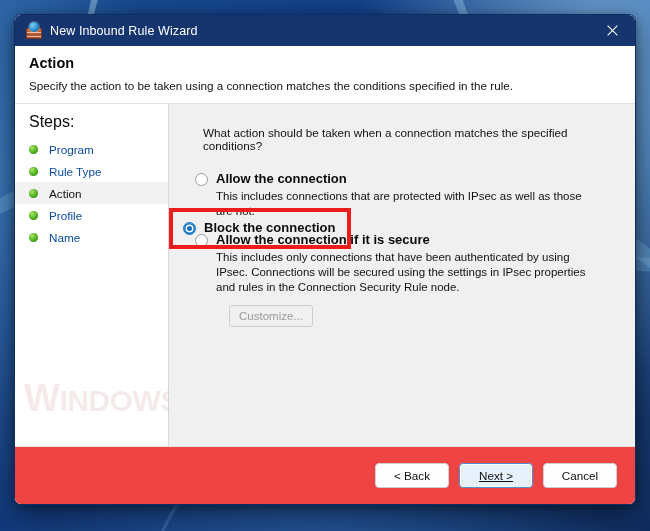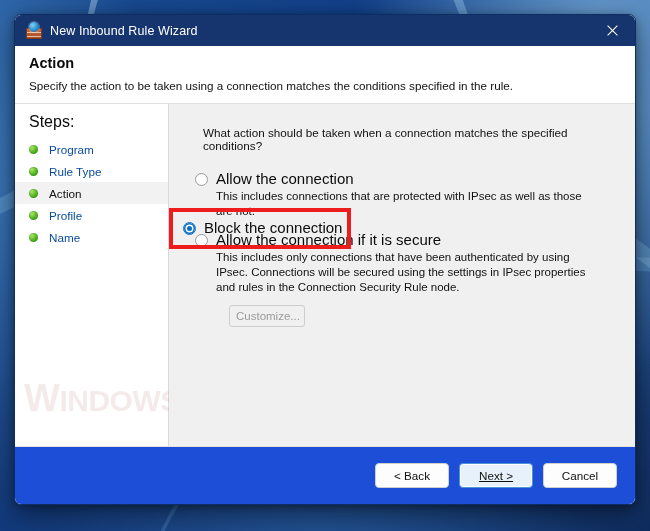--- a/index.html
+++ b/index.html
@@ -222,39 +222,39 @@
   .radio.checked::after {
     content: "";
     position: absolute;
     left: 50%; top: 50%;
     width: 5px; height: 5px;
     margin: -2.5px 0 0 -2.5px;
     border-radius: 50%;
     background: #0a6fc2;
   }
   .option-label {
-    font-size: 15px;
-    font-weight: normal;
+    font-size: 13px;
+    font-weight: bold;
     color: #0b0b0b;
     line-height: 14px;
   }
   .option-desc {
     font-size: 11.5px;
     color: #111111;
     line-height: 15px;
     margin: 3px 0 0 21px;
     max-width: 378px;
   }
 
   
   #customize-row {
     margin: 10px 0 0 34px;
   }
   #customize-button {
-    width: 76px;
+    width: 84px;
     height: 22px;
     font-family: "Liberation Sans", sans-serif;
     font-size: 11.5px;
     color: #9a9a9a;
     background: #f0f0f0;
     border: 1px solid #cdcdcd;
     border-radius: 3px;
     cursor: default;
   }
 
@@ -305,21 +305,21 @@
     font-weight: bold;
     color: rgba(190,120,120,0.18);
     letter-spacing: -0.5px;
     white-space: nowrap;
   }
   #watermark-text .cap { font-size: 38px; }
 
   
   #footer-bar {
     flex: 0 0 57px;
-    background: #1d4ed8;
+    background: #ef4444;
     border-top: 1px solid #e2e2e2;
     display: flex;
     align-items: center;
     justify-content: flex-end;
     padding-right: 18px;
     gap: 10px;
   }
   .dlg-button {
     width: 74px;
     height: 25px;

